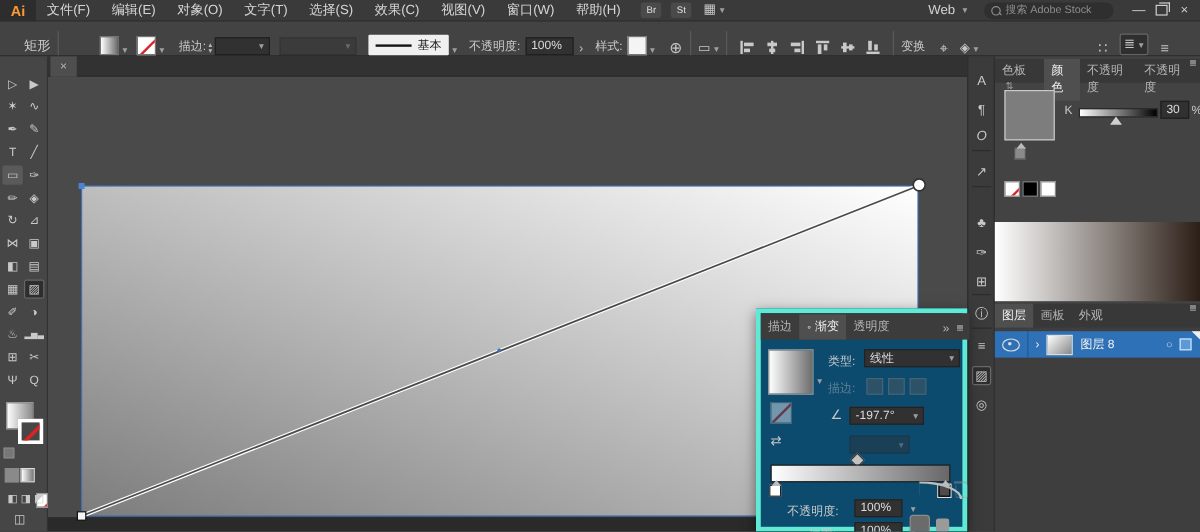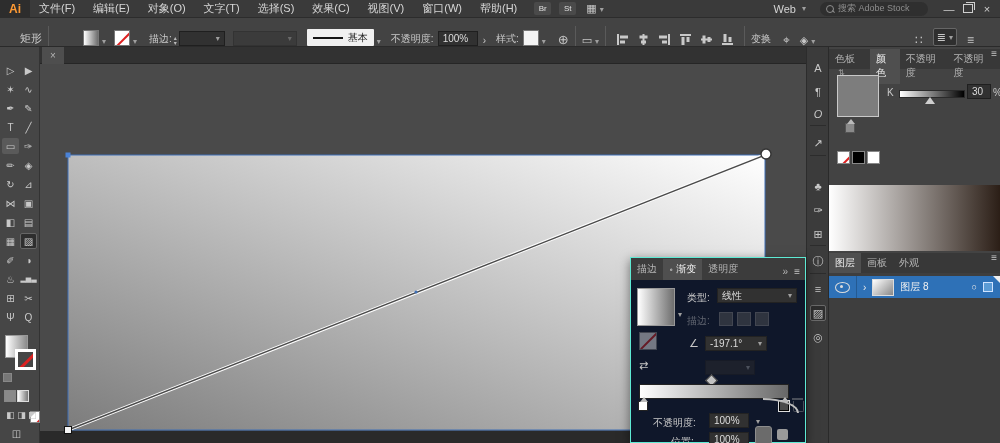--- a/index.html
+++ b/index.html
@@ -62,21 +62,21 @@
   
   #rightpanel{left:828px;top:47px;width:172px;height:396px;background:#434343;border-left:1px solid #2a2a2a;box-sizing:border-box}
   .ptabs{position:absolute;left:0;width:172px;height:20px;background:#383838;display:flex;align-items:flex-start;font-size:10px;color:#b5b5b5}
   .ptab{padding:3px 6px 4px}
   .ptab.active{background:#4f4f4f;color:#f0f0f0}
   .kthumb{width:0;height:0;border-left:5px solid transparent;border-right:5px solid transparent;border-bottom:7px solid #cfcfcf}
   .eye{width:13px;height:9px;border:1px solid #ddd;border-radius:50%;position:relative}
   .eye::after{content:"";position:absolute;left:4px;top:2px;width:3px;height:3px;border-radius:50%;background:#ddd}
   .cornertri{width:0;height:0;border-left:8px solid transparent;border-top:8px solid #f0f0f0}
   
-  #gradpanel{left:630px;top:257px;width:176px;height:186px;background:#0f172a;border:1px solid #5eead4;
+  #gradpanel{left:630px;top:257px;width:176px;height:186px;background:#0c4a6e;border:4px solid #5eead4;
              box-sizing:border-box;box-shadow:0 3px 10px rgba(0,0,0,.5);z-index:20}
   #gptabs{position:absolute;left:0;top:0;width:174px;height:22px;background:#3c3c3c;display:flex;align-items:flex-end;font-size:10px;color:#b5b5b5}
   .gpbody-label{color:#c9c9c9;font-size:10px}
   .gsel{background:#313131;border:1px solid #222;height:15px;color:#ddd;font-size:10px;display:flex;align-items:center;padding:0 4px;justify-content:space-between;box-sizing:border-box}
   .gstop{position:absolute;width:10px;height:10px;border:1px solid #222;box-sizing:border-box}
   .gstop::before{content:"";position:absolute;left:1px;top:-5px;width:0;height:0;border-left:4px solid transparent;border-right:4px solid transparent;border-bottom:5px solid #bbb}
   .trash{width:9px;height:10px;border:1px solid #9a9a9a;border-top:none;border-radius:0 0 2px 2px;position:relative;margin-top:3px}
   .trash::before{content:"";position:absolute;top:-3px;left:-2px;width:11px;height:2px;background:#9a9a9a}
   .arc{width:34px;height:13px;border:2px solid #bdbdbd;border-bottom:none;border-left:none;border-radius:0 100% 0 0/0 100% 0 0}
 </style>
@@ -340,21 +340,21 @@
   <div class="ab gsel" style="left:86px;top:30px;width:80px">
     <span>线性</span>
       <span class="dd">▾</span>
   </div>
   <span class="ab gpbody-label grayed" style="left:56px;top:56px">描边:</span>
   <div class="ab minisw grayed" style="left:88px;top:54px;width:14px;height:14px;background:#5c5c5c"></div>
   <div class="ab minisw grayed" style="left:106px;top:54px;width:14px;height:14px;background:#5c5c5c"></div>
   <div class="ab minisw grayed" style="left:124px;top:54px;width:14px;height:14px;background:#5c5c5c"></div>
   <span class="ab ic" style="left:58px;top:80px;font-size:11px">∠</span>
   <div class="ab gsel" style="left:74px;top:78px;width:62px">
-    <span>-197.1°</span>
+    <span>-197.7°</span>
       <span class="dd">▾</span>
   </div>
   <div class="ab gsel grayed" style="left:74px;top:102px;width:50px">
     <span></span>
       <span class="dd">▾</span>
   </div>
   <div class="ab" style="left:76px;top:118px;width:7px;height:7px;background:#c2c2c2;border:1px solid #333;transform:rotate(45deg)"></div>
   <div class="ab" style="left:8px;top:126px;width:148px;height:13px;background:linear-gradient(90deg,#ffffff,#676767);border:1px solid #222"></div>
   <div class="ab gstop" style="left:7px;top:143px;background:#ffffff"></div>
   <div class="ab gstop" style="left:148px;top:143px;background:#4c4c4c;border-color:#000;box-shadow:0 0 0 1px #ddd"></div>

